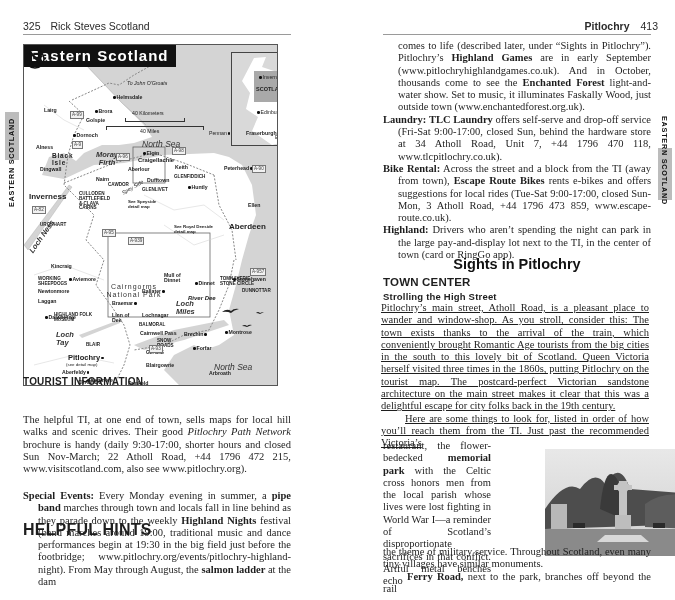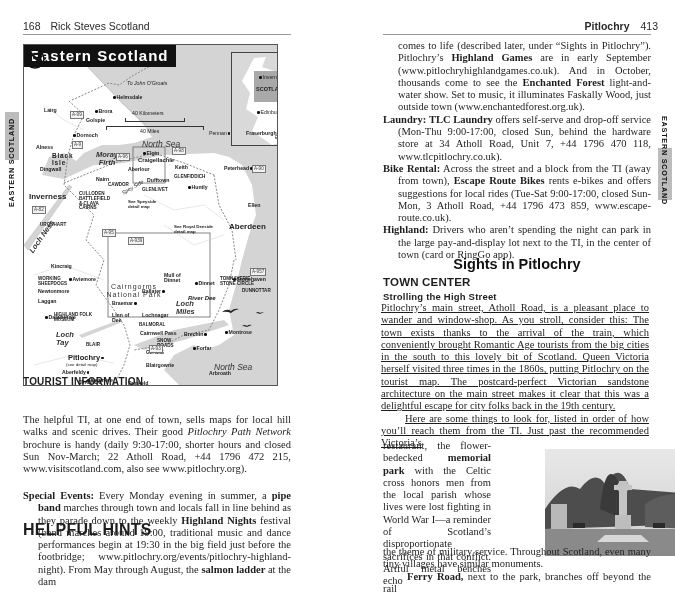--- a/index.html
+++ b/index.html
@@ -69,21 +69,21 @@
   #memorial-wrap { left:45px; top:440px; width:268px; }
   #photo { position:absolute; left:162px; top:9px; width:150px; height:107px; overflow:hidden; }
   #memorial-text { width:108px; }
   #after-photo { left:45px; top:546px; width:268px; }
 </style>
 </head>
 <body>
 
 <div class="page" id="left-page">
   <div class="running-head">
-    <span class="rh-num">168</span>
+    <span class="rh-num">325</span>
     <span>Rick Steves Scotland</span>
   </div>
   <div class="running-rule"></div>
 
   <div class="thumb-tab" id="thumb-left">
     <div class="tab-bg"></div>
     <span>EASTERN SCOTLAND</span>
   </div>
 
   <div id="map">
@@ -252,21 +252,21 @@
   </div>
   <div class="running-rule"></div>
 
   <div class="thumb-tab" id="thumb-right">
     <div class="tab-bg"></div>
     <span>EASTERN SCOTLAND</span>
   </div>
 
   <div id="right-top" class="txt">
     <p class="hang" style="padding-left:15px;text-indent:0;"><span>comes to life (described later, under “Sights in Pitlochry”). Pitlochry’s </span><b>Highland Games</b><span> are in early September (www.pitlochryhighlandgames.co.uk). And in October, thousands come to see the </span><b>Enchanted Forest</b><span> light-and-water show. Set to music, it illuminates Faskally Wood, just outside town (www.enchantedforest.org.uk).</span></p>
-    <p class="hang"><b>Laundry:</b> <b>TLC Laundry</b><span> offers self-serve and drop-off service (Mon-Thu 9:00-17:00, closed Sun, behind the hardware store at 34 Atholl Road, Unit 7, +44 1796 470 118, www.tlcpitlochry.co.uk).</span></p>
+    <p class="hang"><b>Laundry:</b> <b>TLC Laundry</b><span> offers self-serve and drop-off service (Fri-Sat 9:00-17:00, closed Sun, behind the hardware store at 34 Atholl Road, Unit 7, +44 1796 470 118, www.tlcpitlochry.co.uk).</span></p>
     <p class="hang"><b>Bike Rental:</b><span> Across the street and a block from the TI (away from town), </span><b>Escape Route Bikes</b><span> rents e-bikes and offers suggestions for local rides (Tue-Sat 9:00-17:00, closed Sun-Mon, 3 Atholl Road, +44 1796 473 859, www.escape-route.co.uk).</span></p>
     <p class="hang"><b>Highland:</b><span> Drivers who aren’t spending the night can park in the large pay-and-display lot next to the TI, in the center of town (card or RingGo app).</span></p>
   </div>
 
   <div id="sights-title">Sights in Pitlochry</div>
   <div id="town-center" class="heading-sans">TOWN CENTER</div>
   <div id="strolling" class="heading-sans">Strolling the High Street</div>
 
   <div id="stroll-body" class="txt">
     <p>Pitlochry’s main street, Atholl Road, is a pleasant place to wander and window-shop. As you stroll, consider this: The town exists thanks to the arrival of the train, which conveniently brought Romantic Age tourists from the big cities in the south to this lovely bit of Scotland. Queen Victoria herself visited three times in the 1860s, putting Pitlochry on the tourist map. The postcard-perfect Victorian sandstone architecture on the main street makes it clear that this was a delightful escape for city folks back in the 19th century.</p>

